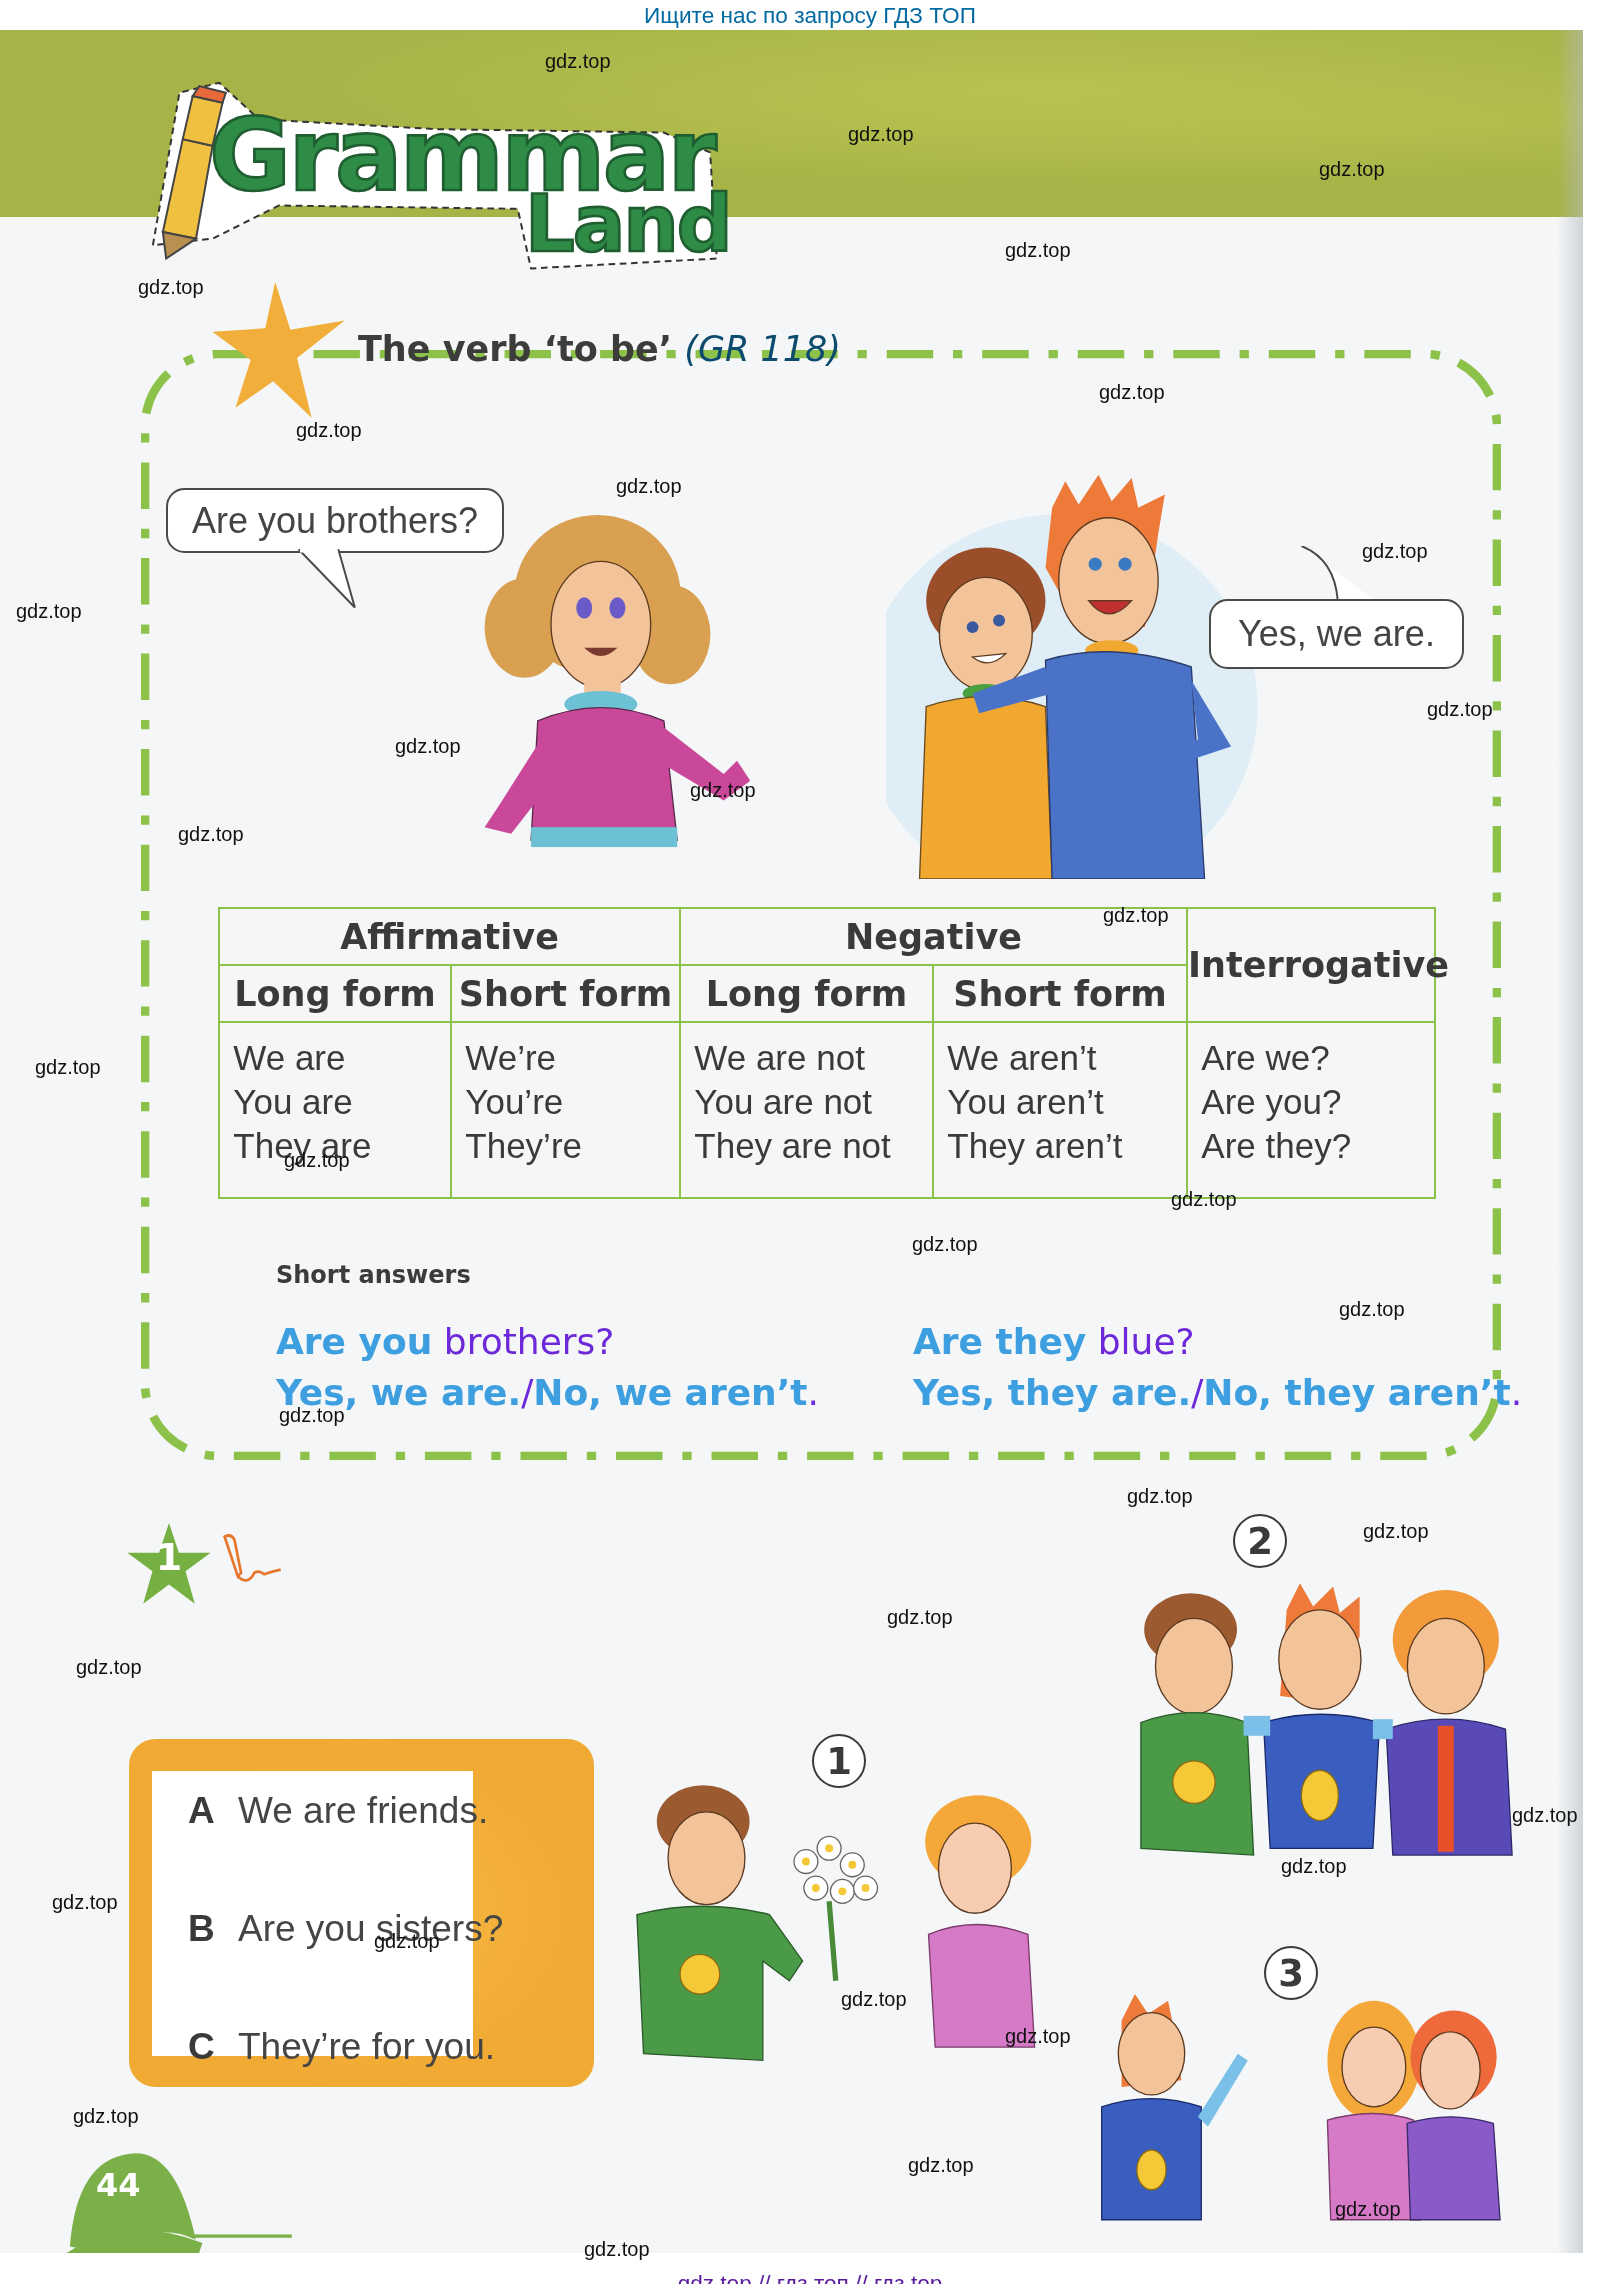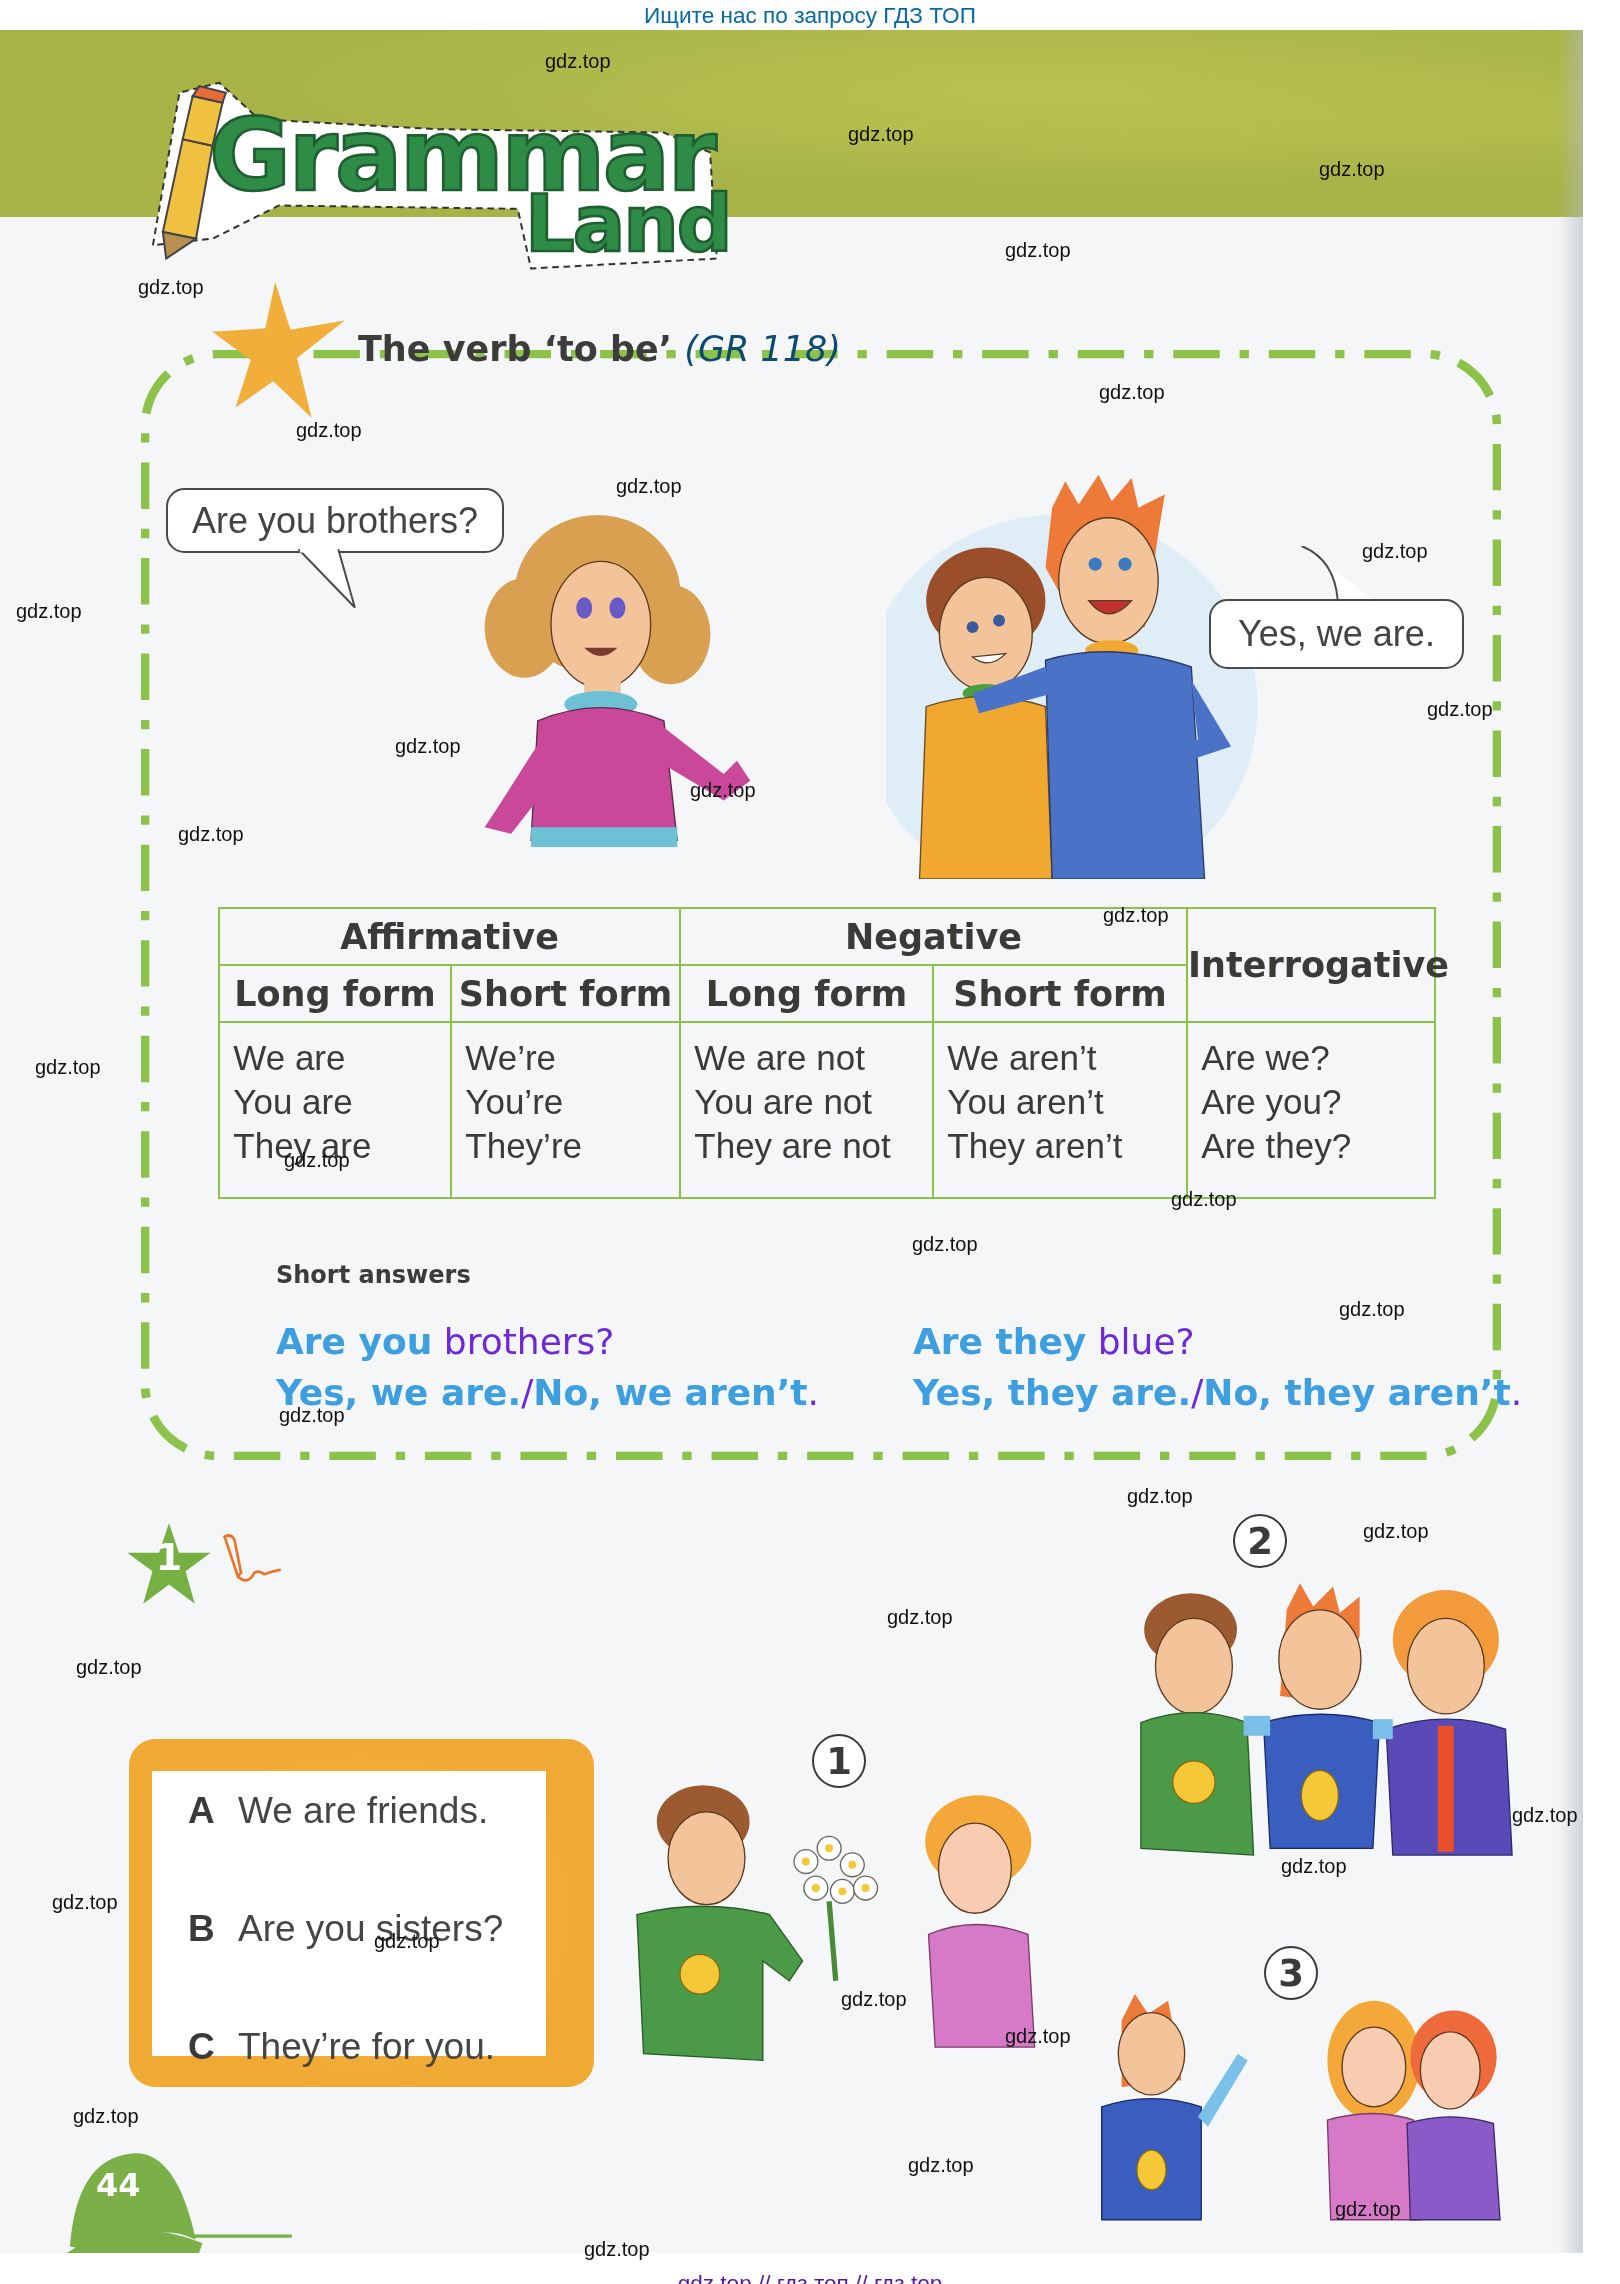--- a/index.html
+++ b/index.html
@@ -58,21 +58,21 @@
   .star-green-num { left: 126px; top: 1505px; width: 86px; text-align: center; font-size: 38px; font-weight: bold; color: #ffffff; }
   .pen-icon { left: 218px; top: 1503px; width: 66px; height: 60px; }
   .ex-title { left: 309px; top: 1538px; font-size: 35px; font-weight: bold; color: #3a3b38; white-space: nowrap; }
 
   
   .circ { width: 54px; height: 54px; border: 2.7px solid #3a3a38; border-radius: 50%; background: #fff; display: flex; align-items: center; justify-content: center; font-size: 37px; font-weight: bold; color: #3a3a38; }
 
   
   .abc-box { left: 129px; top: 1709px; width: 465px; height: 348px; border-radius: 26.5px; background: #f0a932;
     background-image: radial-gradient(ellipse at 50% 50%, rgba(255,200,90,0.5), rgba(0,0,0,0) 75%); }
-  .abc-inner { left: 23px; top: 32px; width: 394px; height: 285px; background: #ffffff; }
+  .abc-inner { left: 23px; top: 32px; width: 321px; height: 285px; background: #ffffff; }
   .abc-item { font-family: "Liberation Sans", sans-serif; font-size: 37px; color: #454543; white-space: nowrap; position: absolute; left: 36px; }
   .abc-item .letter { font-weight: bold; display: inline-block; width: 50px; color: #3a3a38; }
 
   
   .mushroom { left: 63px; top: 2117px; width: 239px; height: 159px; }
 
   
   .wm { font-family: "Liberation Sans", sans-serif; font-size: 20px; color: #111; white-space: nowrap; }
 
   .footer-note { left: 0; width: 1620px; top: 2271px; text-align: center; font-family: "Liberation Sans", sans-serif; font-size: 22.6px; color: #5a1aa0; }

